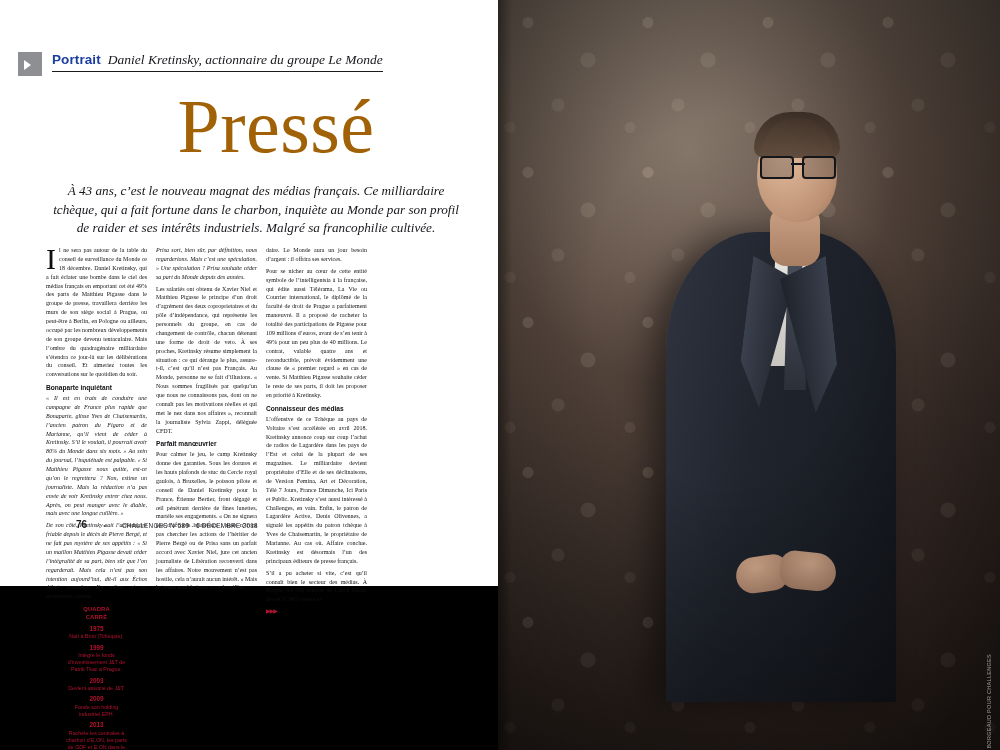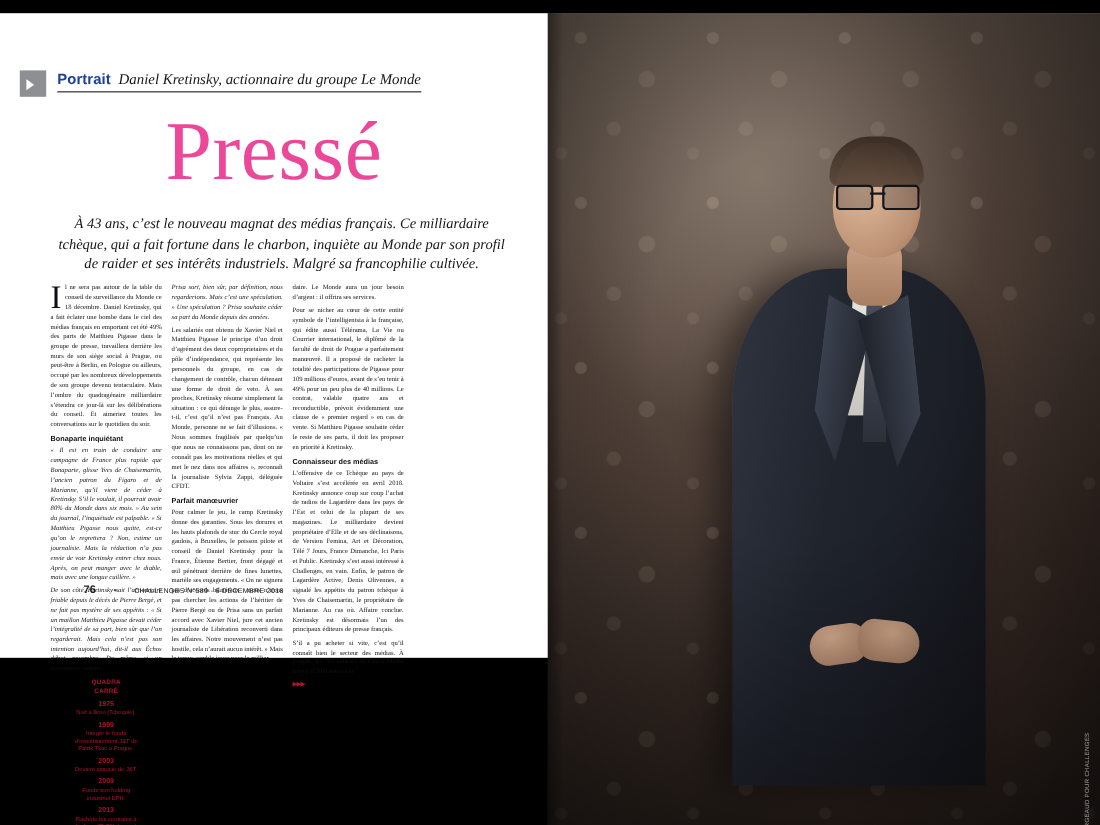--- a/index.html
+++ b/index.html
@@ -8,21 +8,21 @@
     background: #000;
   }
   body {
     width: 1000px;
     height: 750px;
     overflow: hidden;
     font-family: "Liberation Serif", serif;
   }
   .page {
     position: absolute;
-    left: 0; top: 12px;
+    left: 0; top: 0;
     width: 1000px;
     height: 586px;
     background: #ffffff;
   }
   
   .photo-page {
     position: absolute;
     left: 498px; top: 0;
     width: 502px; height: 750px;
     overflow: hidden;
@@ -212,22 +212,23 @@
     color: #15161a;
   }
   .headline {
     position: absolute;
     left: 0; top: 88px;
     width: 498px;
     text-align: center;
     font-family: "Liberation Serif", serif;
     font-size: 76px;
     line-height: 1;
-    color: #ec4899;
+    color: #a16207;
     letter-spacing: 0.5px;
+    padding-left: 27px;
   }
   .standfirst {
     position: absolute;
     left: 46px; top: 182px;
     width: 420px;
     text-align: center;
     font-family: "Liberation Serif", serif;
     font-style: italic;
     font-size: 13.2px;
     line-height: 1.42;

